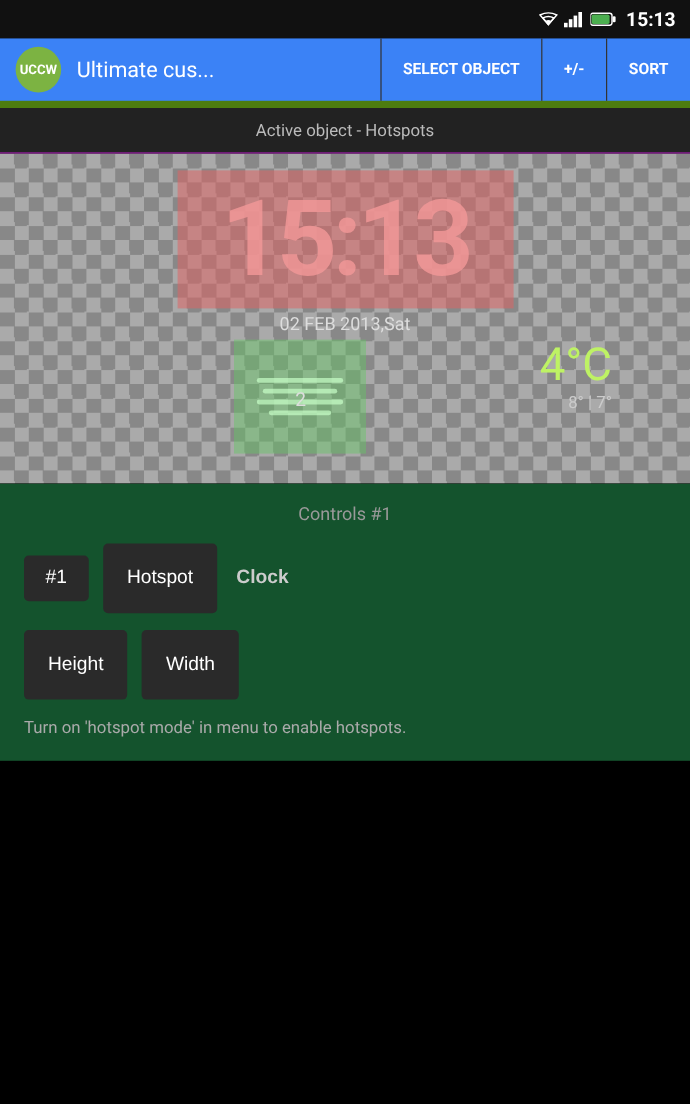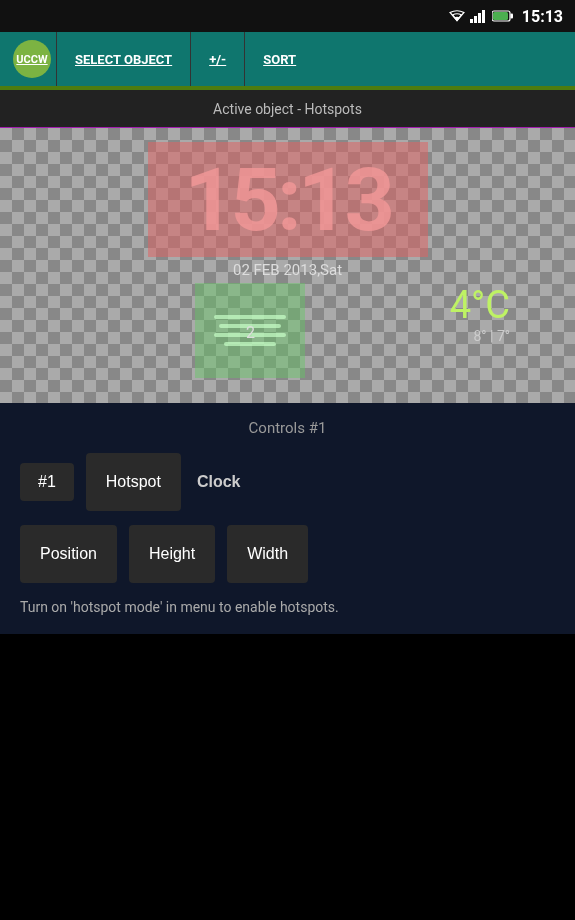--- a/index.html
+++ b/index.html
@@ -31,26 +31,25 @@
     }
 
     .status-icons {
       display: flex;
       align-items: center;
       gap: 4px;
     }
 
     
     .app-bar {
-      background: #0f766e;
+      background: #3b82f6;
       height: 58px;
       display: flex;
       align-items: center;
-      border-bottom: 4px solid #4d7c0f;
-      text-decoration: underline;
+      border-bottom: 6px solid #4d7c0f;
     }
 
     .app-bar-logo {
       width: 48px;
       height: 48px;
       margin-left: 8px;
       display: flex;
       align-items: center;
       justify-content: center;
     }
@@ -230,21 +229,21 @@
     .minmax-text {
       position: absolute;
       top: 200px;
       right: 65px;
       font-size: 14px;
       color: #ccc;
     }
 
     
     .controls-section {
-      background: #0f172a;
+      background: #14532d;
       padding: 16px 20px;
     }
 
     .controls-title {
       text-align: center;
       color: #999;
       font-size: 15px;
       margin-bottom: 16px;
     }
 
@@ -322,20 +321,21 @@
   </div>
   <span class="time">15:13</span>
 </div>
 
 <div class="app-bar">
   <div class="app-bar-logo">
     <div class="logo-circle">
       <span>UCCW</span>
     </div>
   </div>
+  <div class="app-bar-title">Ultimate cus...</div>
   <div class="app-bar-actions">
     <div class="app-bar-action">
       <span>SELECT OBJECT</span>
     </div>
     <div class="app-bar-action">
       <span>+/-</span>
     </div>
     <div class="app-bar-action">
       <span>SORT</span>
     </div>
@@ -374,19 +374,18 @@
 <div class="controls-section">
   <div class="controls-title">Controls #1</div>
 
   <div class="controls-row">
     <button class="ctrl-btn-hash">#1</button>
     <button class="ctrl-btn">Hotspot</button>
     <button class="ctrl-btn-text">Clock</button>
   </div>
 
   <div class="controls-row">
-    <button class="ctrl-btn">Position</button>
     <button class="ctrl-btn">Height</button>
     <button class="ctrl-btn">Width</button>
   </div>
 
   <div class="hint-text">Turn on 'hotspot mode' in menu to enable hotspots.</div>
 </div>
 
 </body></html>

